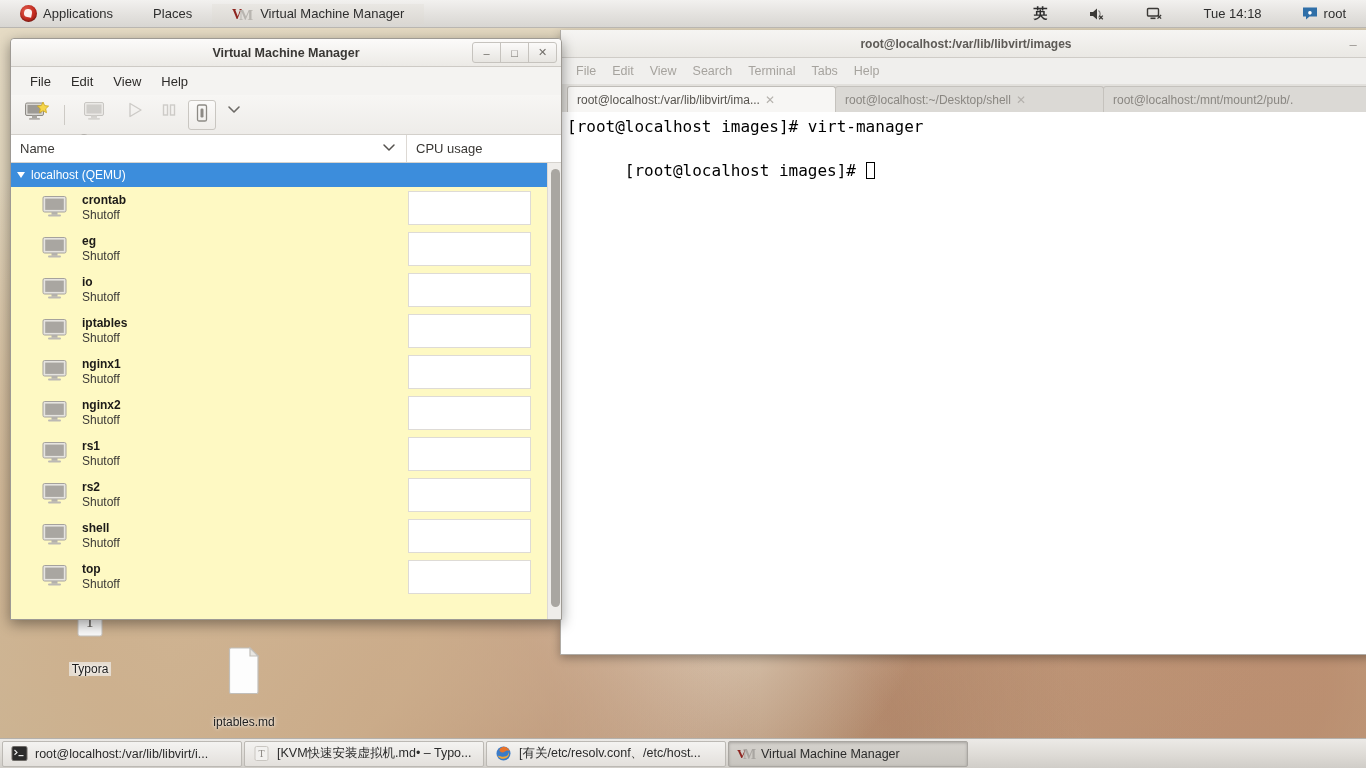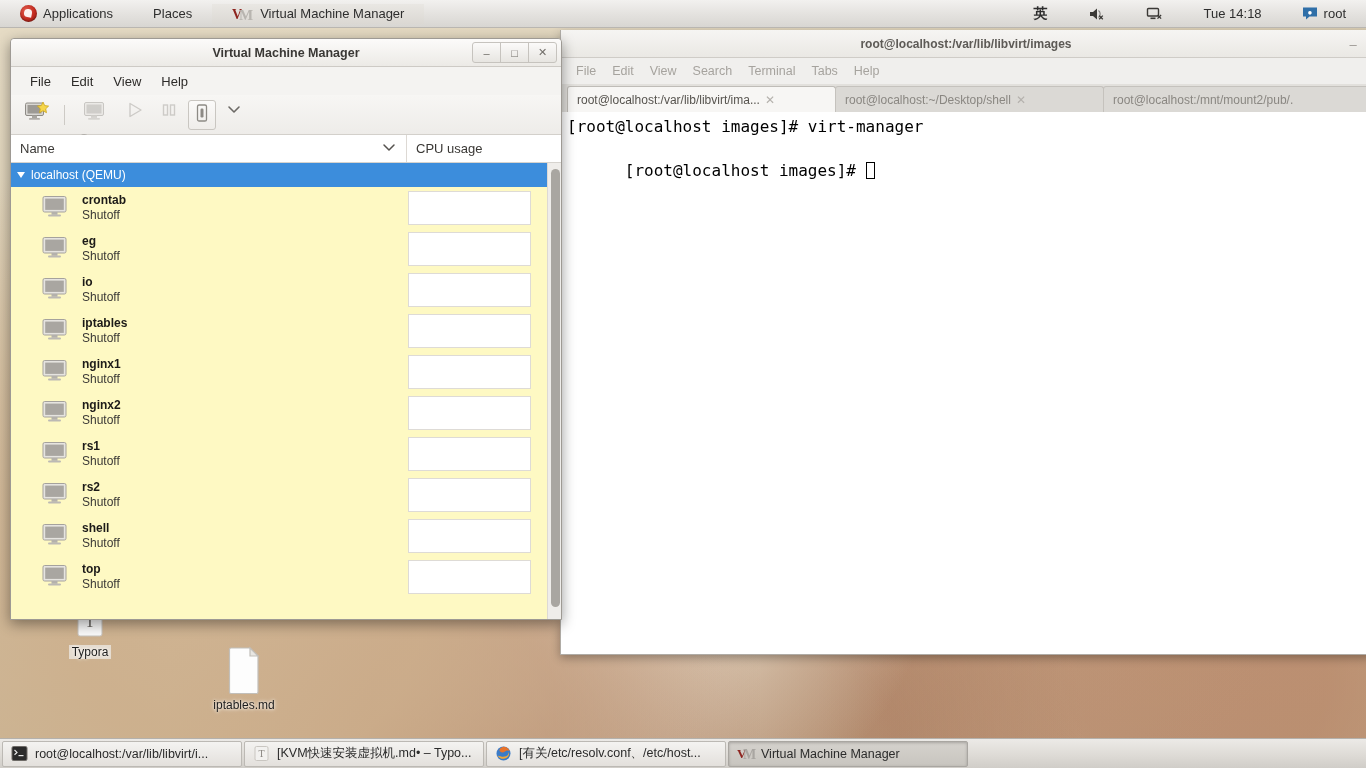--- a/index.html
+++ b/index.html
@@ -91,21 +91,21 @@
   }
   .task-label { overflow: hidden; text-overflow: ellipsis; }
   .task-ico { width: 17px; height: 17px; flex: 0 0 auto; }
 
   
   .desk-icon {
     position: absolute; width: 92px; text-align: center; z-index: 5;
   }
   .desk-icon .glyph { display: flex; justify-content: center; }
   .desk-icon .cap {
-    display: inline-block; margin-top: 3px;
+    display: inline-block; margin-top: 20px;
     font-size: 12px; color: #1d1d1d;
     padding: 0 3px;
     text-shadow: 0 0 3px rgba(255,255,255,.95), 0 0 5px rgba(255,255,255,.8);
   }
   #desk-icon-typora { left: 44px; top: 600px; }
   #desk-icon-typora .cap { background: rgba(238,236,232,.72); }
   #desk-icon-iptables { left: 198px; top: 645px; }
 
   
   #terminal-window {

